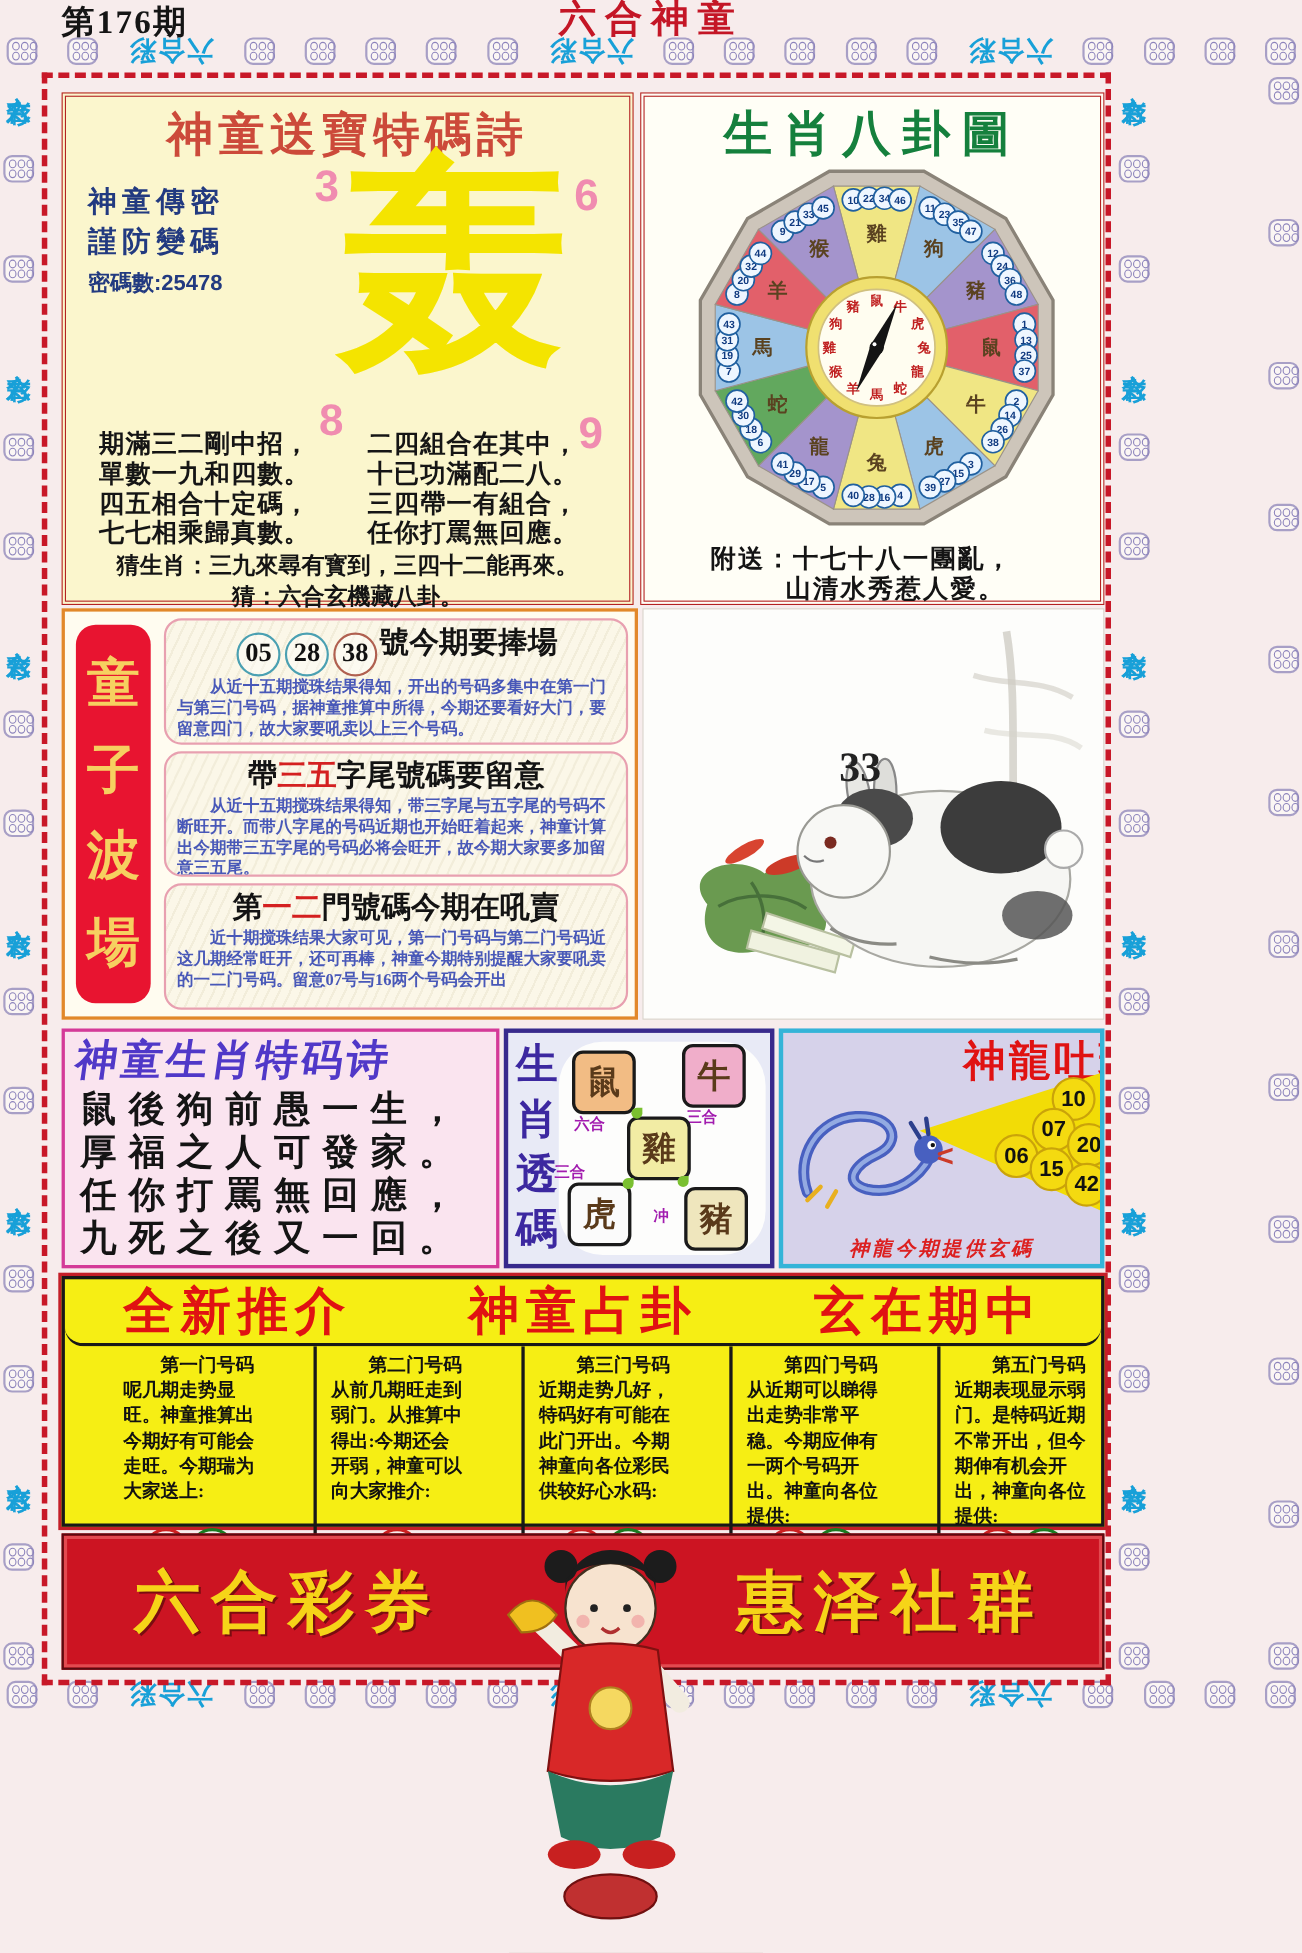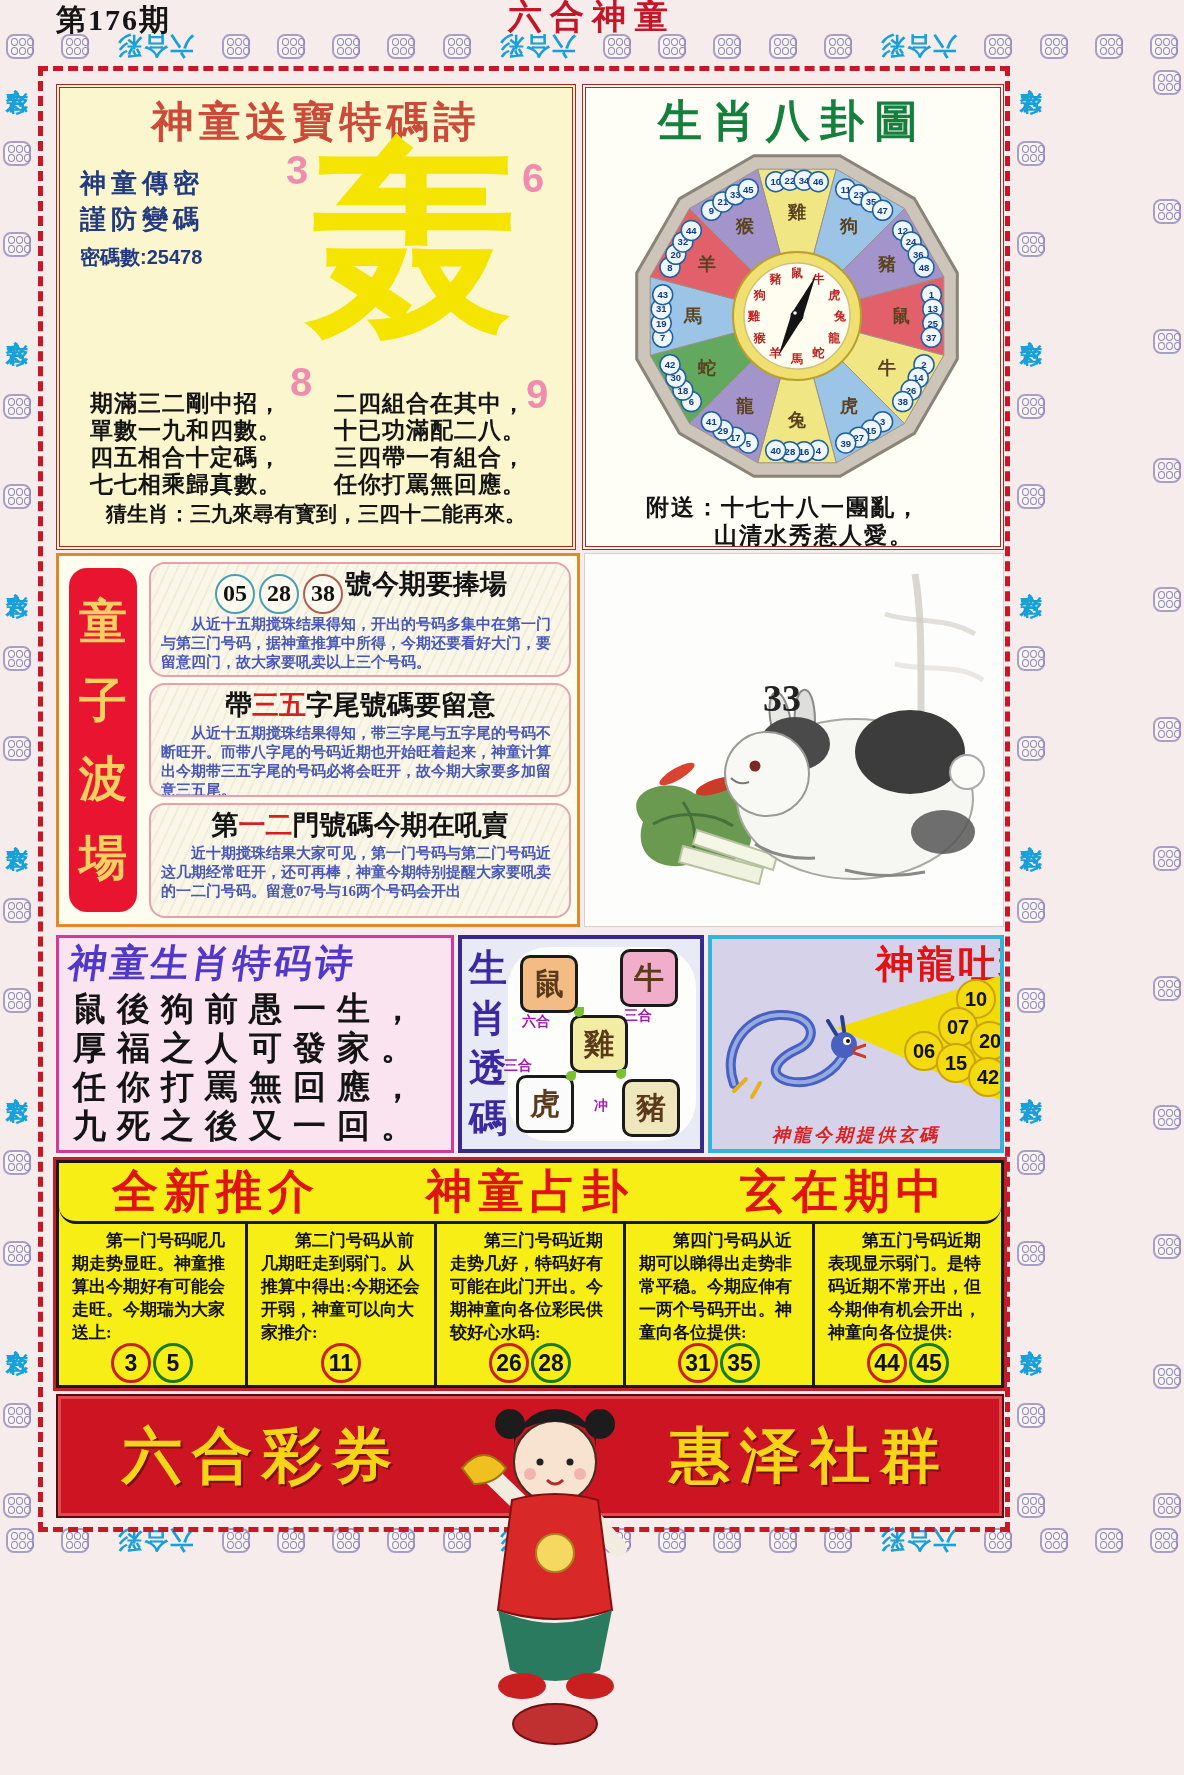--- a/index.html
+++ b/index.html
@@ -94,21 +94,21 @@
         display:flex;align-items:center;justify-content:center;font-size:20px;font-weight:800;color:#111;}
   .p6-footer{position:absolute;bottom:2px;width:100%;text-align:center;font:800 italic 18px "Liberation Serif",serif;
              color:#dc2020;letter-spacing:3px;}
   
   #tbl{left:56px;top:1160px;width:948px;height:228px;background:#f6ee14;border:3px solid #181818;
        box-shadow:0 0 0 3px #c41e28;display:flex;flex-direction:column;}
   #tbl-head{height:58px;display:flex;justify-content:space-around;align-items:center;
             border-bottom:3px solid #181818;border-radius:17px;}
   #tbl-head span{font:900 46px "Liberation Serif",serif;color:#e01212;letter-spacing:6px;}
   #tbl-cols{flex:1;display:flex;}
-  .tb-col{flex:1;position:relative;padding:5px 13px 44px;box-sizing:border-box;}
+  .tb-col{flex:1;position:relative;padding:5px 13px 44px;box-sizing:border-box;margin-left:40px;}
   .tb-col + .tb-col{border-left:3px solid #181818;}
   .tb-text{font-size:17px;line-height:23px;font-weight:700;color:#111;text-indent:2em;
            font-family:"Liberation Serif",serif;}
   .tb-nums{position:absolute;left:0;right:0;bottom:5px;display:flex;justify-content:center;gap:2px;}
   .tb-circle{width:34px;height:34px;border-radius:50%;border:3px solid #cc2020;display:flex;
              align-items:center;justify-content:center;font-size:23px;font-weight:800;color:#111;}
   .tb-green{border-color:#1a7a20;}
   
   #banner{left:56px;top:1394px;width:948px;height:124px;background:#cc1422;border:2px solid #5a0a10;
           box-shadow:inset 0 0 0 3px #e24a50;}
@@ -720,20 +720,21 @@
           <div>七七相乘歸真數。</div>
         </div>
         <div class="p1col">
           <div>二四組合在其中，</div>
           <div>十已功滿配二八。</div>
           <div>三四帶一有組合，</div>
           <div>任你打罵無回應。</div>
         </div>
       </div>
     <div class="p1-guess" style="top:412px">猜生肖：三九來尋有寳到，三四十二能再來。</div>
+    <div class="p1-guess" style="top:440px">猜：六合玄機藏八卦。</div>
   </section>
 
   <section id="p2">
     <div class="p2-title">生肖八卦圖</div>
     <div id="wheel"><svg viewBox="0 0 340 340" width="340" height="340">
           <polygon points="213.0,9.7 287.4,52.6 330.3,127.0 330.3,213.0 287.4,287.4 213.0,330.3 127.0,330.3 52.6,287.4 9.7,213.0 9.7,127.0 52.6,52.6 127.0,9.7" fill="#cdc5ba" stroke="#8a8378" stroke-width="3"></polygon>
           <polygon points="153.4,108.2 130.7,23.2 209.3,23.2 186.6,108.2" fill="#f0e684" stroke="#9a9288" stroke-width="1"></polygon>
           <text x="170.0" y="72.0" text-anchor="middle" font-size="18" font-weight="bold" fill="#5a4220">雞</text>
           <circle cx="148.7" cy="35.7" r="10" fill="#eef6ff" stroke="#2060a0" stroke-width="1.5"></circle>
           <text x="148.7" y="39.2" text-anchor="middle" font-size="9.5" font-weight="bold" fill="#103a80">10</text>

